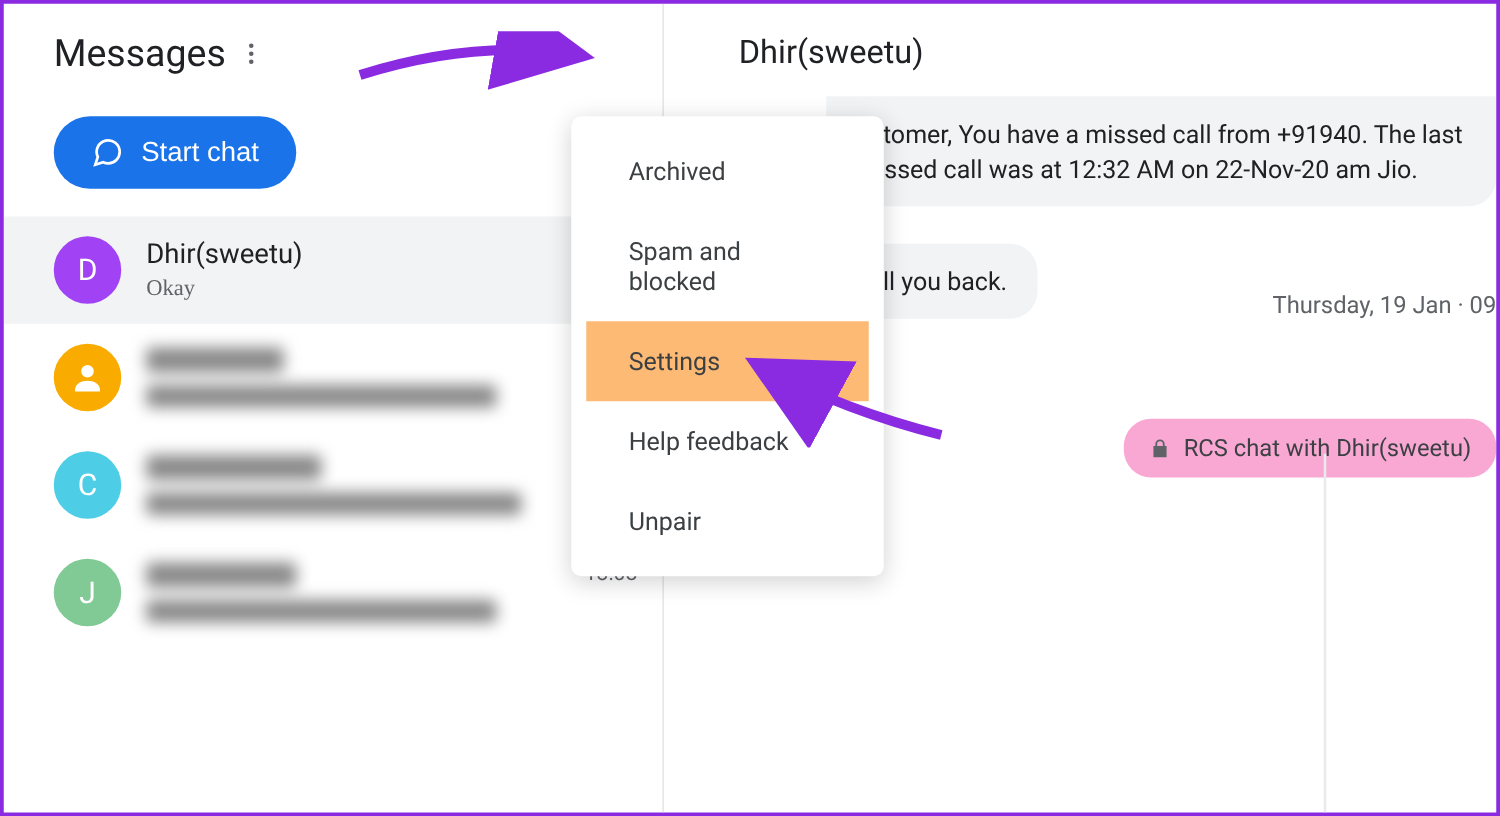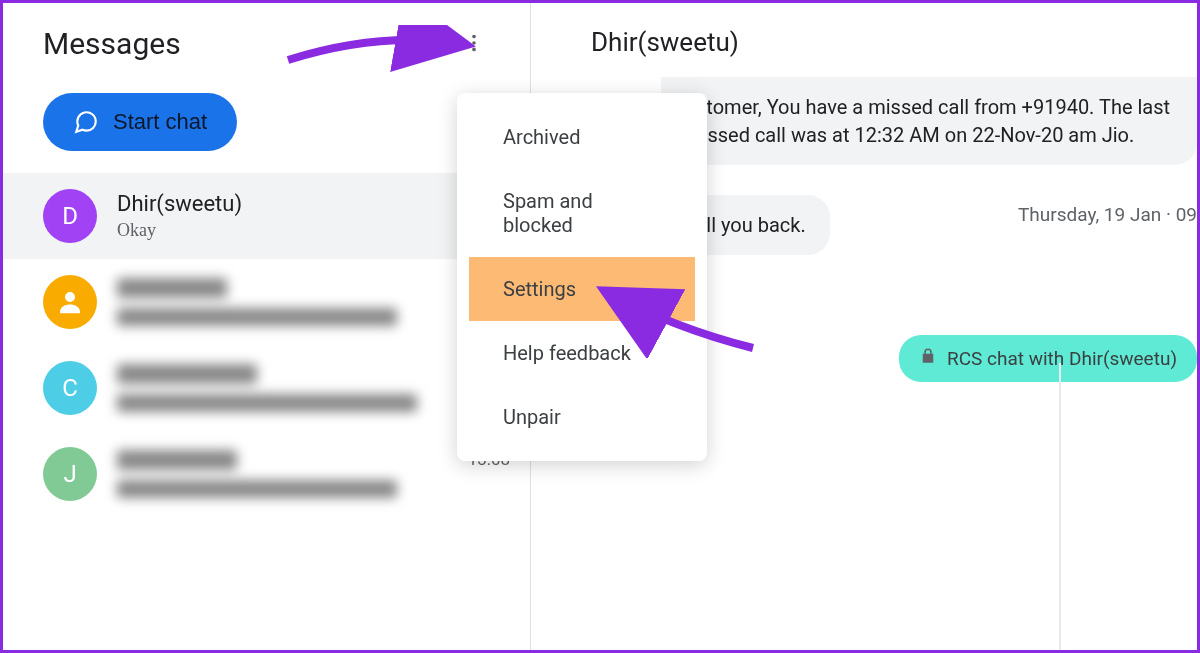--- a/index.html
+++ b/index.html
@@ -20,42 +20,42 @@
   .sidebar {
     width: 528px;
     border-right: 1px solid #e0e0e0;
     display: flex;
     flex-direction: column;
     position: relative;
   }
   .sidebar-header {
     display: flex;
     align-items: center;
-    justify-content: space-between;
+    justify-content: flex-start;
     padding: 20px 30px 10px 40px;
   }
   .sidebar-title {
     font-size: 30px;
     font-weight: 400;
     color: #202124;
   }
   .more-btn {
     width: 40px;
     height: 40px;
     border-radius: 50%;
     display: flex;
     align-items: center;
     justify-content: center;
     cursor: pointer;
     margin-right: 6px;
   }
   .more-btn svg { width: 22px; height: 22px; fill: #5f6368; }
   .start-chat {
     background: #1a73e8;
-    color: #0f172a;
+    color: #ffffff;
     border: none;
     border-radius: 30px;
     padding: 16px 30px;
     font-size: 22px;
     display: flex;
     align-items: center;
     gap: 14px;
     margin: 20px 0 22px 40px;
     cursor: pointer;
     width: fit-content;
@@ -112,37 +112,39 @@
     line-height: 1.4;
     position: relative;
   }
   .msg-bubble.short {
     border-radius: 22px;
     margin-top: 30px;
     width: fit-content;
     max-width: 500px;
   }
   .chip {
-    background: #5eead4;
+    background: #f9a8d4;
     border-radius: 22px;
     padding: 12px 20px;
     display: inline-flex;
+    align-items: center;
     gap: 10px;
     font-size: 19px;
     color: #3c4043;
     position: absolute;
     right: 0;
     top: 332px;
   }
   .chip svg { width: 18px; height: 18px; fill: #5f6368; }
   .date-label {
     position: absolute;
     right: 0;
     font-size: 19px;
     color: #5f6368;
+    margin-top: 29px;
   }
   .date-label.d1 { top: 200px; }
   .date-label.d2 { top: 438px; }
 
   .pathline {
     position: absolute;
     left: 528px;
     top: 360px;
     width: 2px;
     height: 300px;

